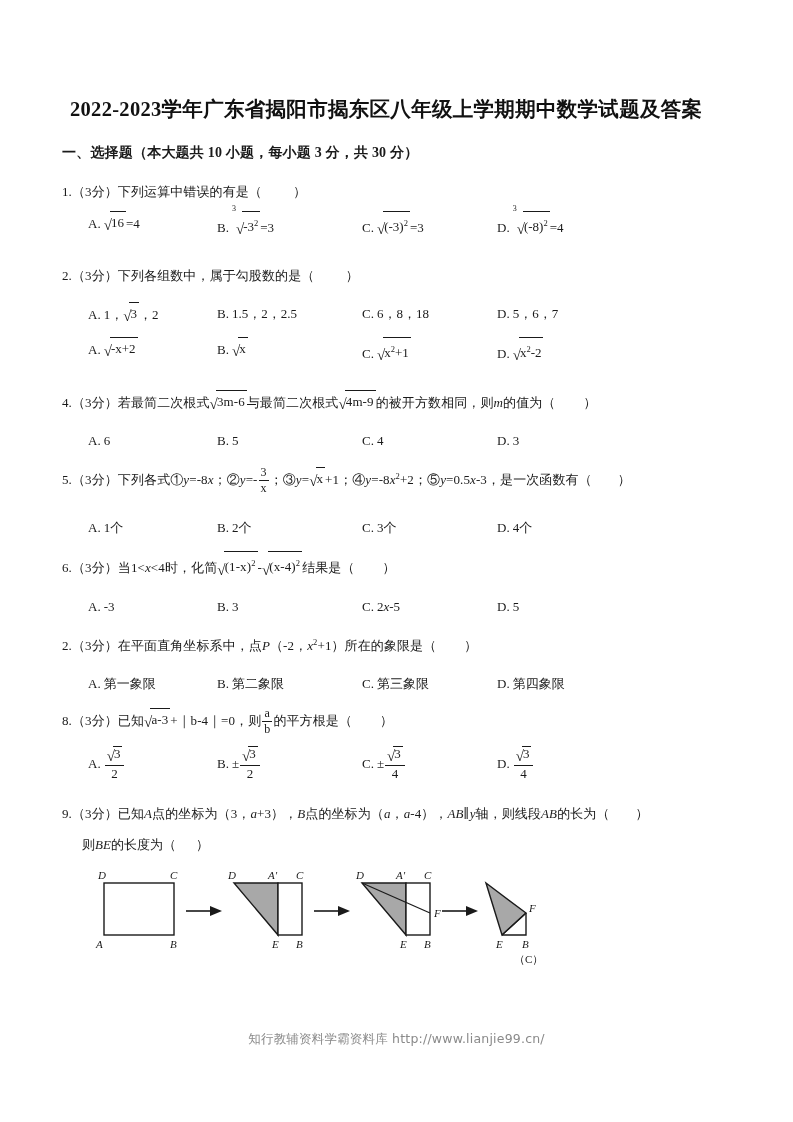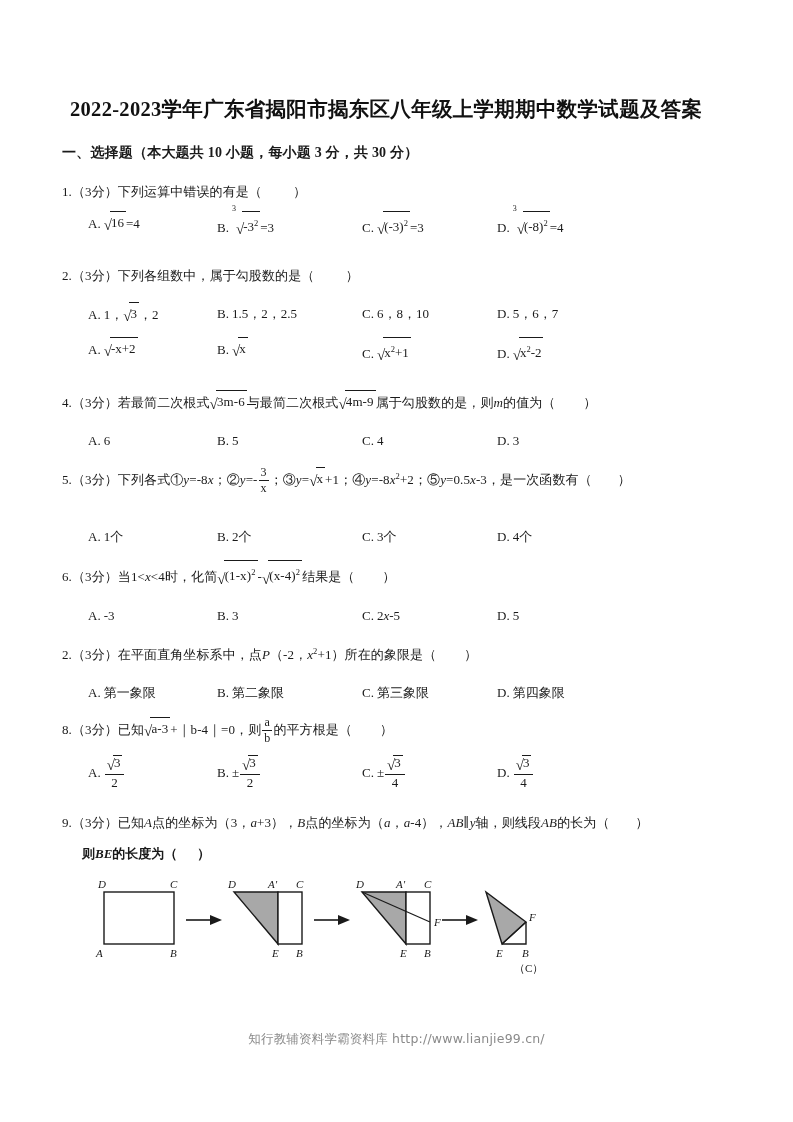--- a/index.html
+++ b/index.html
@@ -53,21 +53,20 @@
   }
   .q-stem {
     font-size: 13px;
     line-height: 22px;
     letter-spacing: 0.1px;
   }
   .q-stem-2 {
     font-size: 13px;
     line-height: 22px;
     padding-left: 20px;
-    font-weight: bold;
   }
   .opts {
     position: relative;
     height: 26px;
     margin-top: 16px;
     font-size: 13px;
   }
   .opts.tall { height: 44px; margin-top: 9px; }
   .opt {
     position: absolute;
@@ -194,21 +193,21 @@
         <span style="display:inline-block;width:28px"></span><span>）</span>
       </div>
       <div class="opts">
         <span class="opt opt-a">
           <span class="lbl">A.</span><span>1，</span><span class="rad"><span class="sign">√</span><span class="body">3</span></span><span>，2</span>
         </span>
         <span class="opt opt-b">
           <span class="lbl">B.</span><span>1.5，2，2.5</span>
         </span>
         <span class="opt opt-c">
-          <span class="lbl">C.</span><span>6，8，10</span>
+          <span class="lbl">C.</span><span>6，8，18</span>
         </span>
         <span class="opt opt-d">
           <span class="lbl">D.</span><span>5，6，7</span>
         </span>
       </div>
     </div>
 
     <div class="question">
       <div class="opts tall">
         <span class="opt opt-a">
@@ -221,35 +220,35 @@
           <span class="lbl">C.</span><span class="rad"><span class="sign">√</span><span class="body"><span>x</span><span class="sup">2</span><span>+1</span></span></span>
         </span>
         <span class="opt opt-d">
           <span class="lbl">D.</span><span class="rad"><span class="sign">√</span><span class="body"><span>x</span><span class="sup">2</span><span>-2</span></span></span>
         </span>
       </div>
     </div>
 
     <div class="question">
       <div class="q-stem">
-        <span>4.（3分）若最简二次根式</span><span class="rad"><span class="sign">√</span><span class="body">3m-6</span></span><span>与最简二次根式</span><span class="rad"><span class="sign">√</span><span class="body">4m-9</span></span><span>属于勾股数的是，则</span><span class="it">m</span><span>的值为（</span><span style="display:inline-block;width:28px"></span><span>）</span>
+        <span>4.（3分）若最简二次根式</span><span class="rad"><span class="sign">√</span><span class="body">3m-6</span></span><span>与最简二次根式</span><span class="rad"><span class="sign">√</span><span class="body">4m-9</span></span><span>的被开方数相同，则</span><span class="it">m</span><span>的值为（</span><span style="display:inline-block;width:28px"></span><span>）</span>
       </div>
       <div class="opts">
         <span class="opt opt-a"><span class="lbl">A.</span><span>6</span></span>
         <span class="opt opt-b"><span class="lbl">B.</span><span>5</span></span>
         <span class="opt opt-c"><span class="lbl">C.</span><span>4</span></span>
         <span class="opt opt-d"><span class="lbl">D.</span><span>3</span></span>
       </div>
     </div>
 
     <div class="question">
       <div class="q-stem" style="white-space:nowrap">
         <span>5.（3分）下列各式①</span><span class="it">y</span><span>=-8</span><span class="it">x</span><span>；②</span><span class="it">y</span><span>=-</span><span class="frac"><span class="num">3</span><span class="den">x</span></span><span>；③</span><span class="it">y</span><span>=</span><span class="rad"><span class="sign">√</span><span class="body">x</span></span><span>+1</span><span>；④</span><span class="it">y</span><span>=-8</span><span class="it">x</span><span class="sup">2</span><span>+2</span><span>；⑤</span><span class="it">y</span><span>=0.5</span><span class="it">x</span><span>-3</span><span>，是一次函数有（</span><span style="display:inline-block;width:26px"></span><span>）</span>
       </div>
-      <div class="opts" style="margin-top:31px">
+      <div class="opts" style="margin-top:22px">
         <span class="opt opt-a"><span class="lbl">A.</span><span>1个</span></span>
         <span class="opt opt-b"><span class="lbl">B.</span><span>2个</span></span>
         <span class="opt opt-c"><span class="lbl">C.</span><span>3个</span></span>
         <span class="opt opt-d"><span class="lbl">D.</span><span>4个</span></span>
       </div>
     </div>
 
     <div class="question">
       <div class="q-stem">
         <span>6.（3分）当1&lt;</span><span class="it">x</span><span>&lt;4时，化简</span><span class="rad"><span class="sign">√</span><span class="body"><span>(1-x)</span><span class="sup">2</span></span></span><span>-</span><span class="rad"><span class="sign">√</span><span class="body"><span>(x-4)</span><span class="sup">2</span></span></span><span>结果是（</span><span style="display:inline-block;width:28px"></span><span>）</span>

